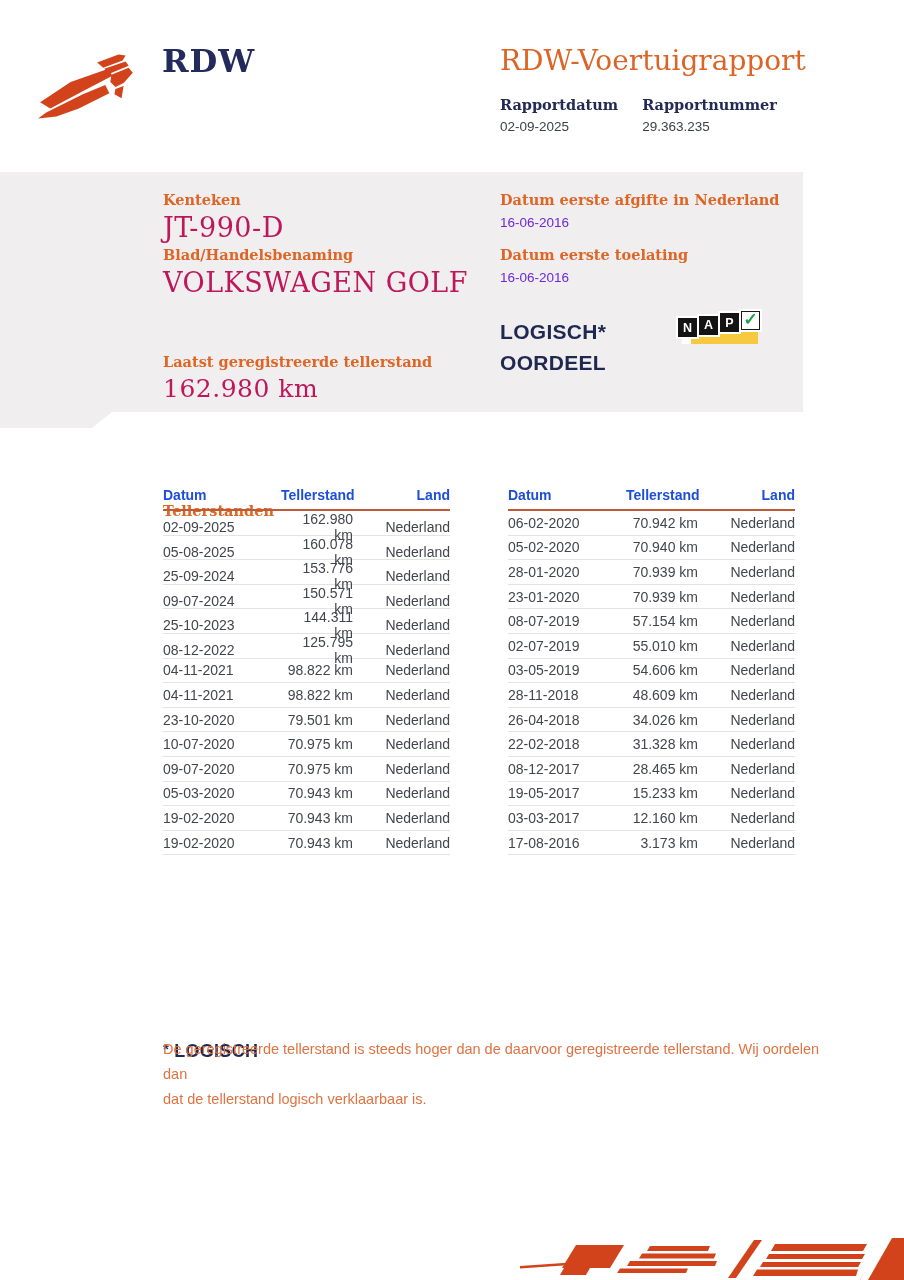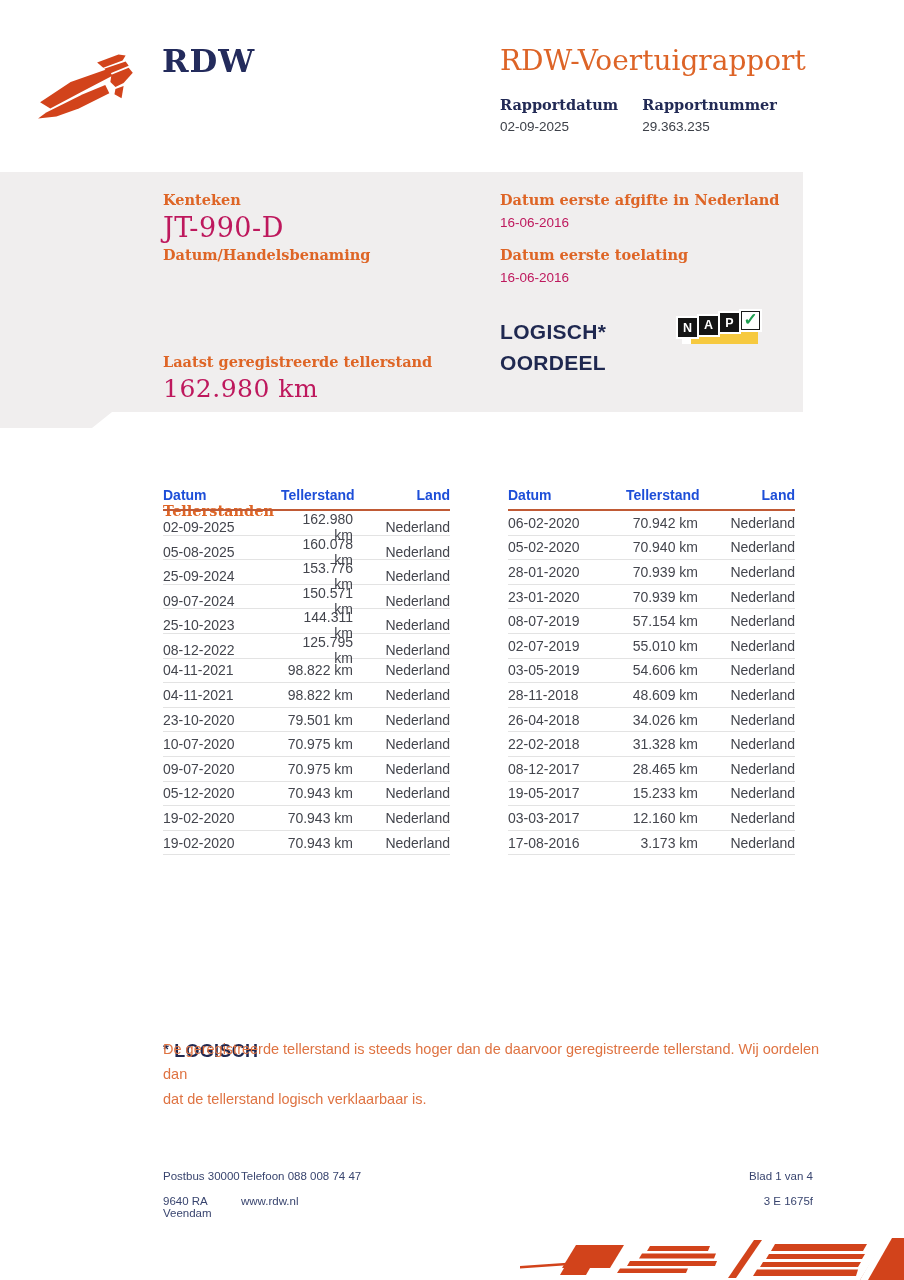--- a/index.html
+++ b/index.html
@@ -37,21 +37,21 @@
   .field { position:absolute; }
   .field-label {
     font-family:"DejaVu Serif", serif; font-weight:bold;
     font-size:14.5px; color:#de6526;
   }
   .field-big {
     margin-top:4px; font-family:"DejaVu Serif", serif;
     font-size:27px; color:#be185d; letter-spacing:0.5px;
   }
   .field-big.smaller { font-size:25px; }
-  .field-plain { margin-top:7px; font-size:13.5px; color:#be185d; }
+  .field-plain { margin-top:7px; font-size:13.5px; color:#6d28d9; }
   .verdict {
     position:absolute; left:500px; top:144px;
     font-size:21px; font-weight:bold; color:#1f2850; line-height:31px;
     letter-spacing:0.3px;
   }
 
   
   .nap { position:absolute; left:676px; top:136px; width:88px; height:44px; }
   .nap-bar { position:absolute; left:6px; top:19px; width:76px; height:17px; background:#f6c93f; }
   .nap-notch { position:absolute; left:6px; top:28px; width:9px; height:8px; background:#ffffff; }
@@ -145,21 +145,22 @@
   </div>
 
   <div class="hero">
 
     <div class="field" style="left:163px; top:19px;">
       <div class="field-label">Kenteken</div>
       <div class="field-big">JT-990-D</div>
     </div>
 
     <div class="field" style="left:163px; top:74px;">
-      <div class="field-label">Datum/Handelsbenaming</div>
+      <div class="field-label">Blad/Handelsbenaming</div>
+      <div class="field-big">VOLKSWAGEN GOLF</div>
     </div>
 
     <div class="field" style="left:163px; top:181px;">
       <div class="field-label">Laatst geregistreerde tellerstand</div>
       <div class="field-big smaller">162.980 km</div>
     </div>
 
     <div class="field" style="left:500px; top:19px;">
       <div class="field-label">Datum eerste afgifte in Nederland</div>
       <div class="field-plain">16-06-2016</div>
@@ -255,21 +256,21 @@
       <span>Nederland</span>
     </div>
 
     <div class="trow">
       <span>09-07-2020</span>
       <span>70.975 km</span>
       <span>Nederland</span>
     </div>
 
     <div class="trow">
-      <span>05-12-2020</span>
+      <span>05-03-2020</span>
       <span>70.943 km</span>
       <span>Nederland</span>
     </div>
 
     <div class="trow">
       <span>19-02-2020</span>
       <span>70.943 km</span>
       <span>Nederland</span>
     </div>
 
@@ -376,28 +377,20 @@
   </div>
 
   <div class="note-title">
     <span class="ast">*</span><span>LOGISCH</span>
   </div>
   <div class="note-body">
     <div>De geregistreerde tellerstand is steeds hoger dan de daarvoor geregistreerde tellerstand. Wij oordelen dan</div>
     <div>dat de tellerstand logisch verklaarbaar is.</div>
   </div>
 
-  <div class="footer">
-    <span>Postbus 30000</span>
-    <span>Telefoon 088 008 74 47</span>
-    <span class="right">Blad 1 van 4</span>
-    <span>9640 RA Veendam</span>
-    <a href="#">www.rdw.nl</a>
-    <span class="right">3 E 1675f</span>
-  </div>
 
   <svg class="stripes" viewBox="0 0 384 42" aria-hidden="true">
     <g fill="#d2431b">
 
       <polygon points="0,28 58,24 58,26.5 0,30.5"></polygon>
 
       <polygon points="56,7 104,7 90,30 42,30"></polygon>
       <polygon points="44,30 70,30 66,37 40,37"></polygon>
 
       <polygon points="130,8 190,8 188,13 127,13"></polygon>

